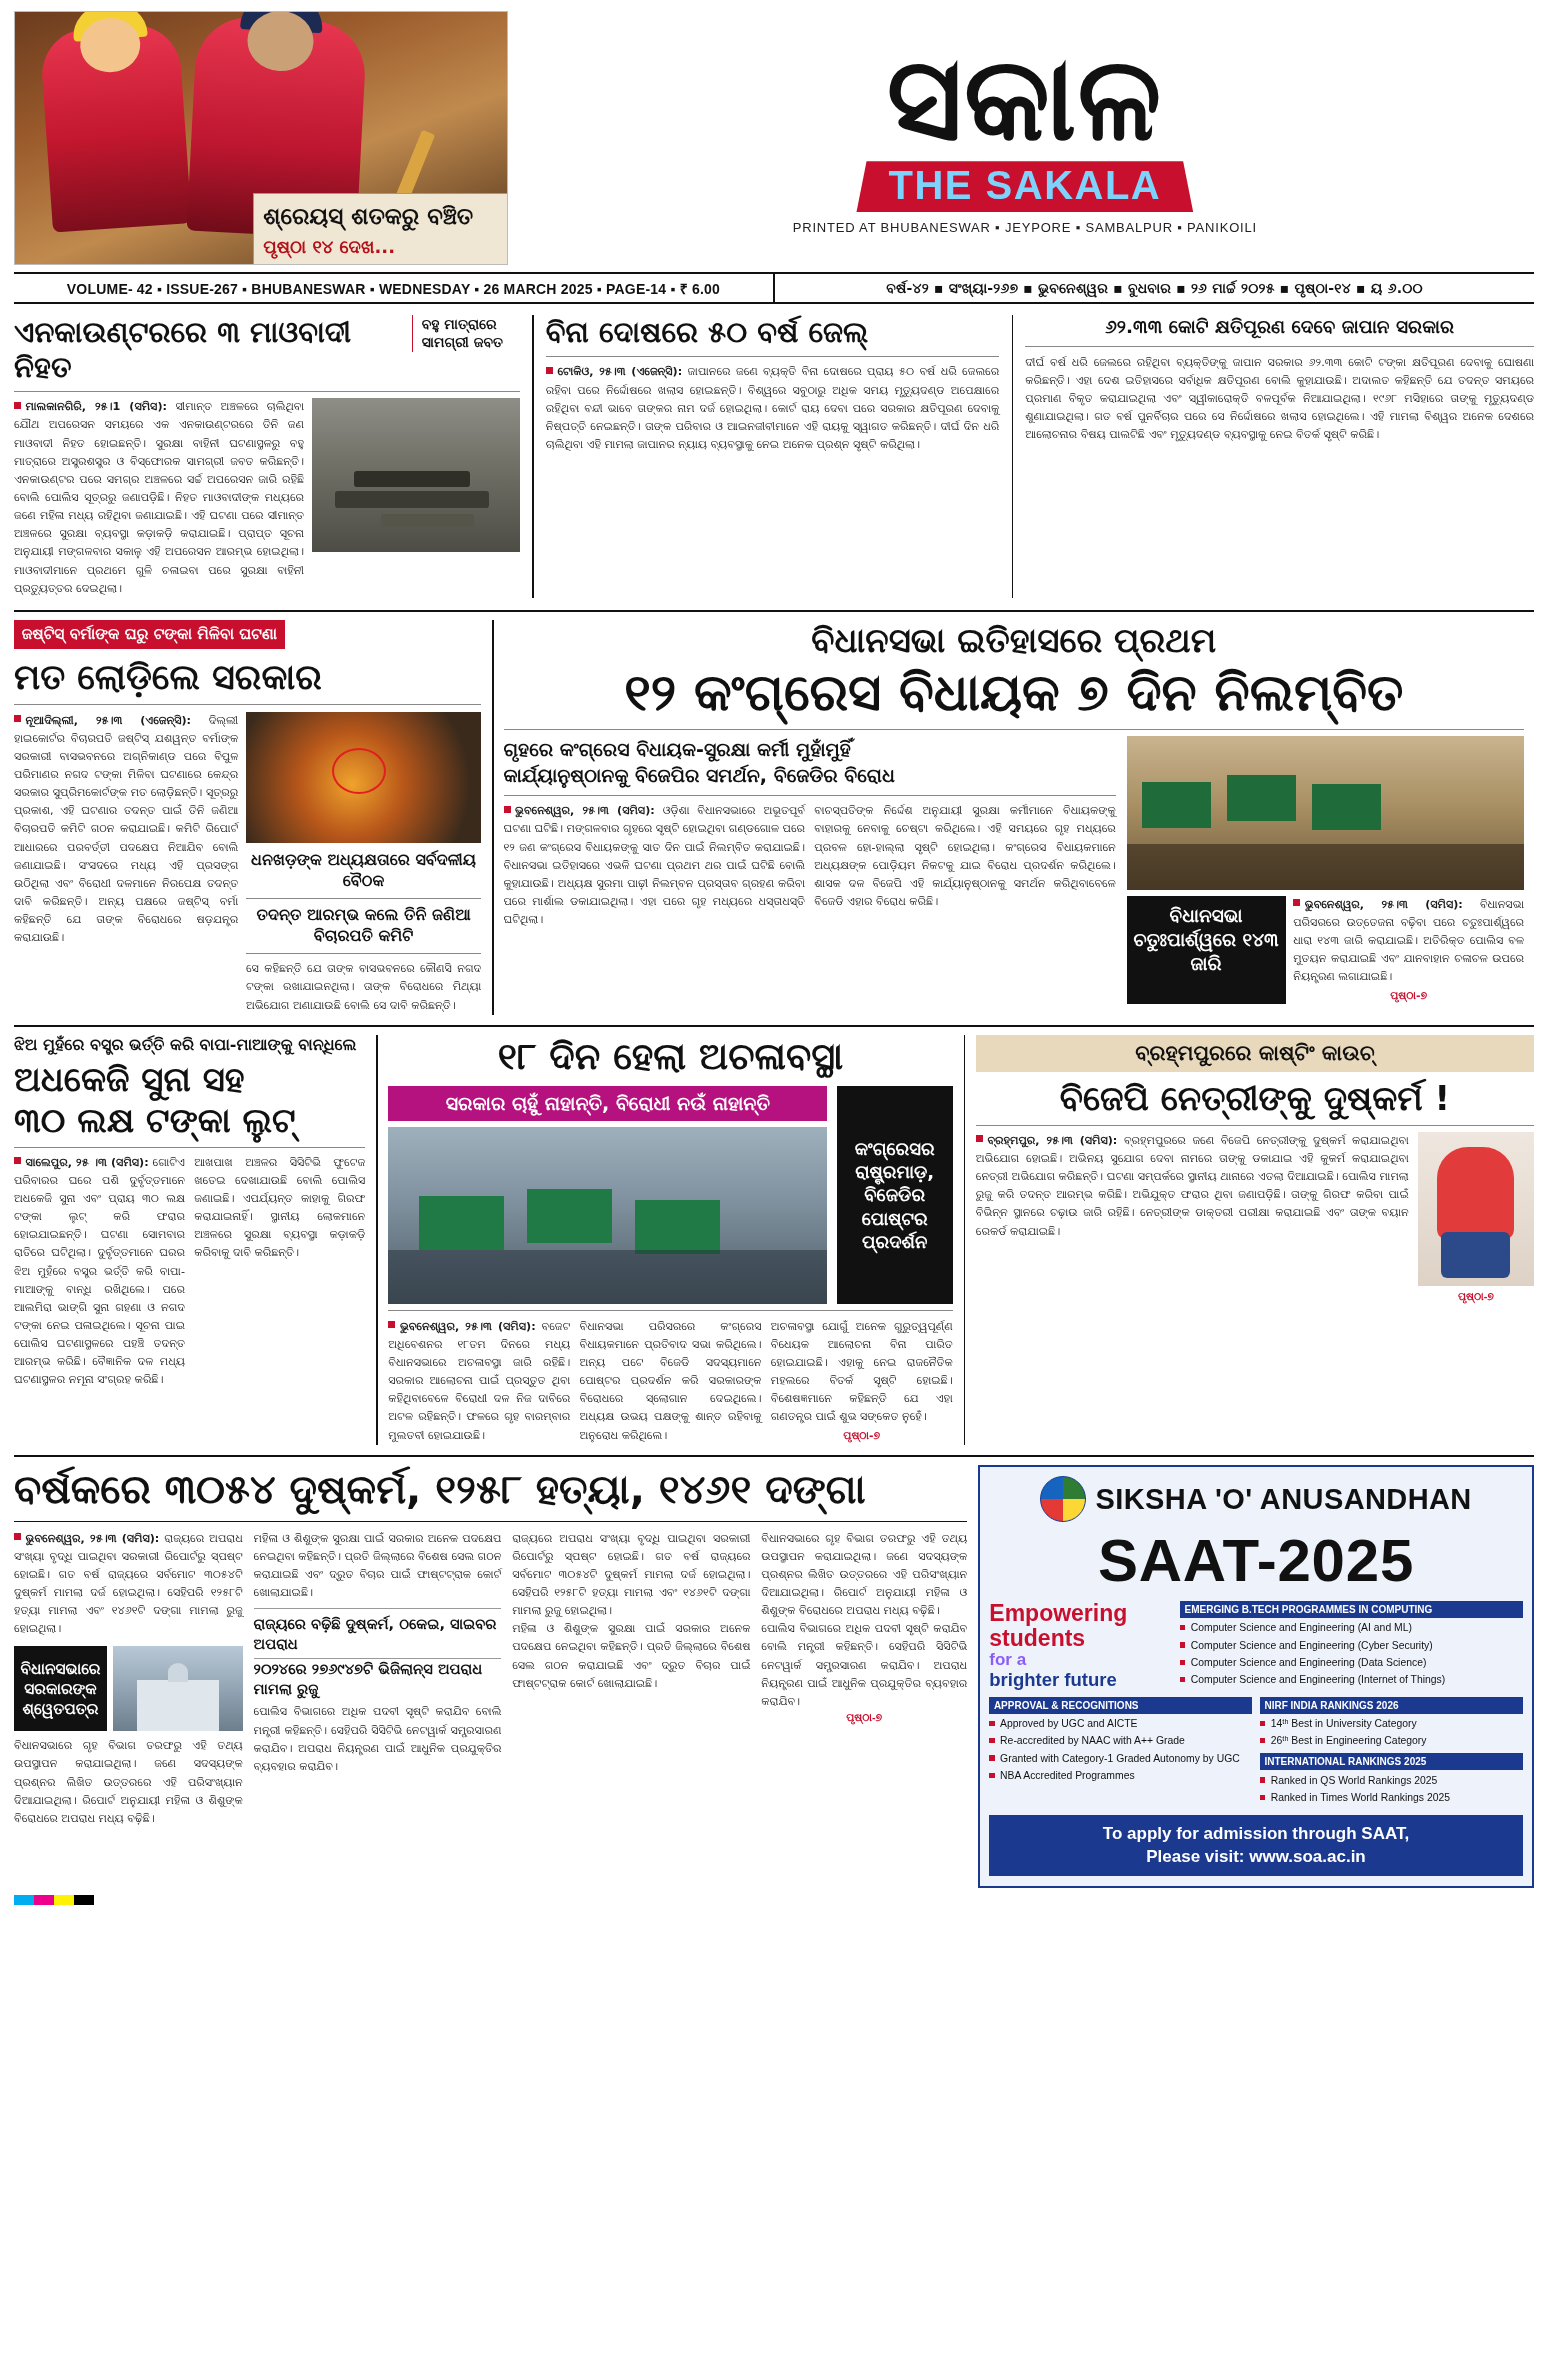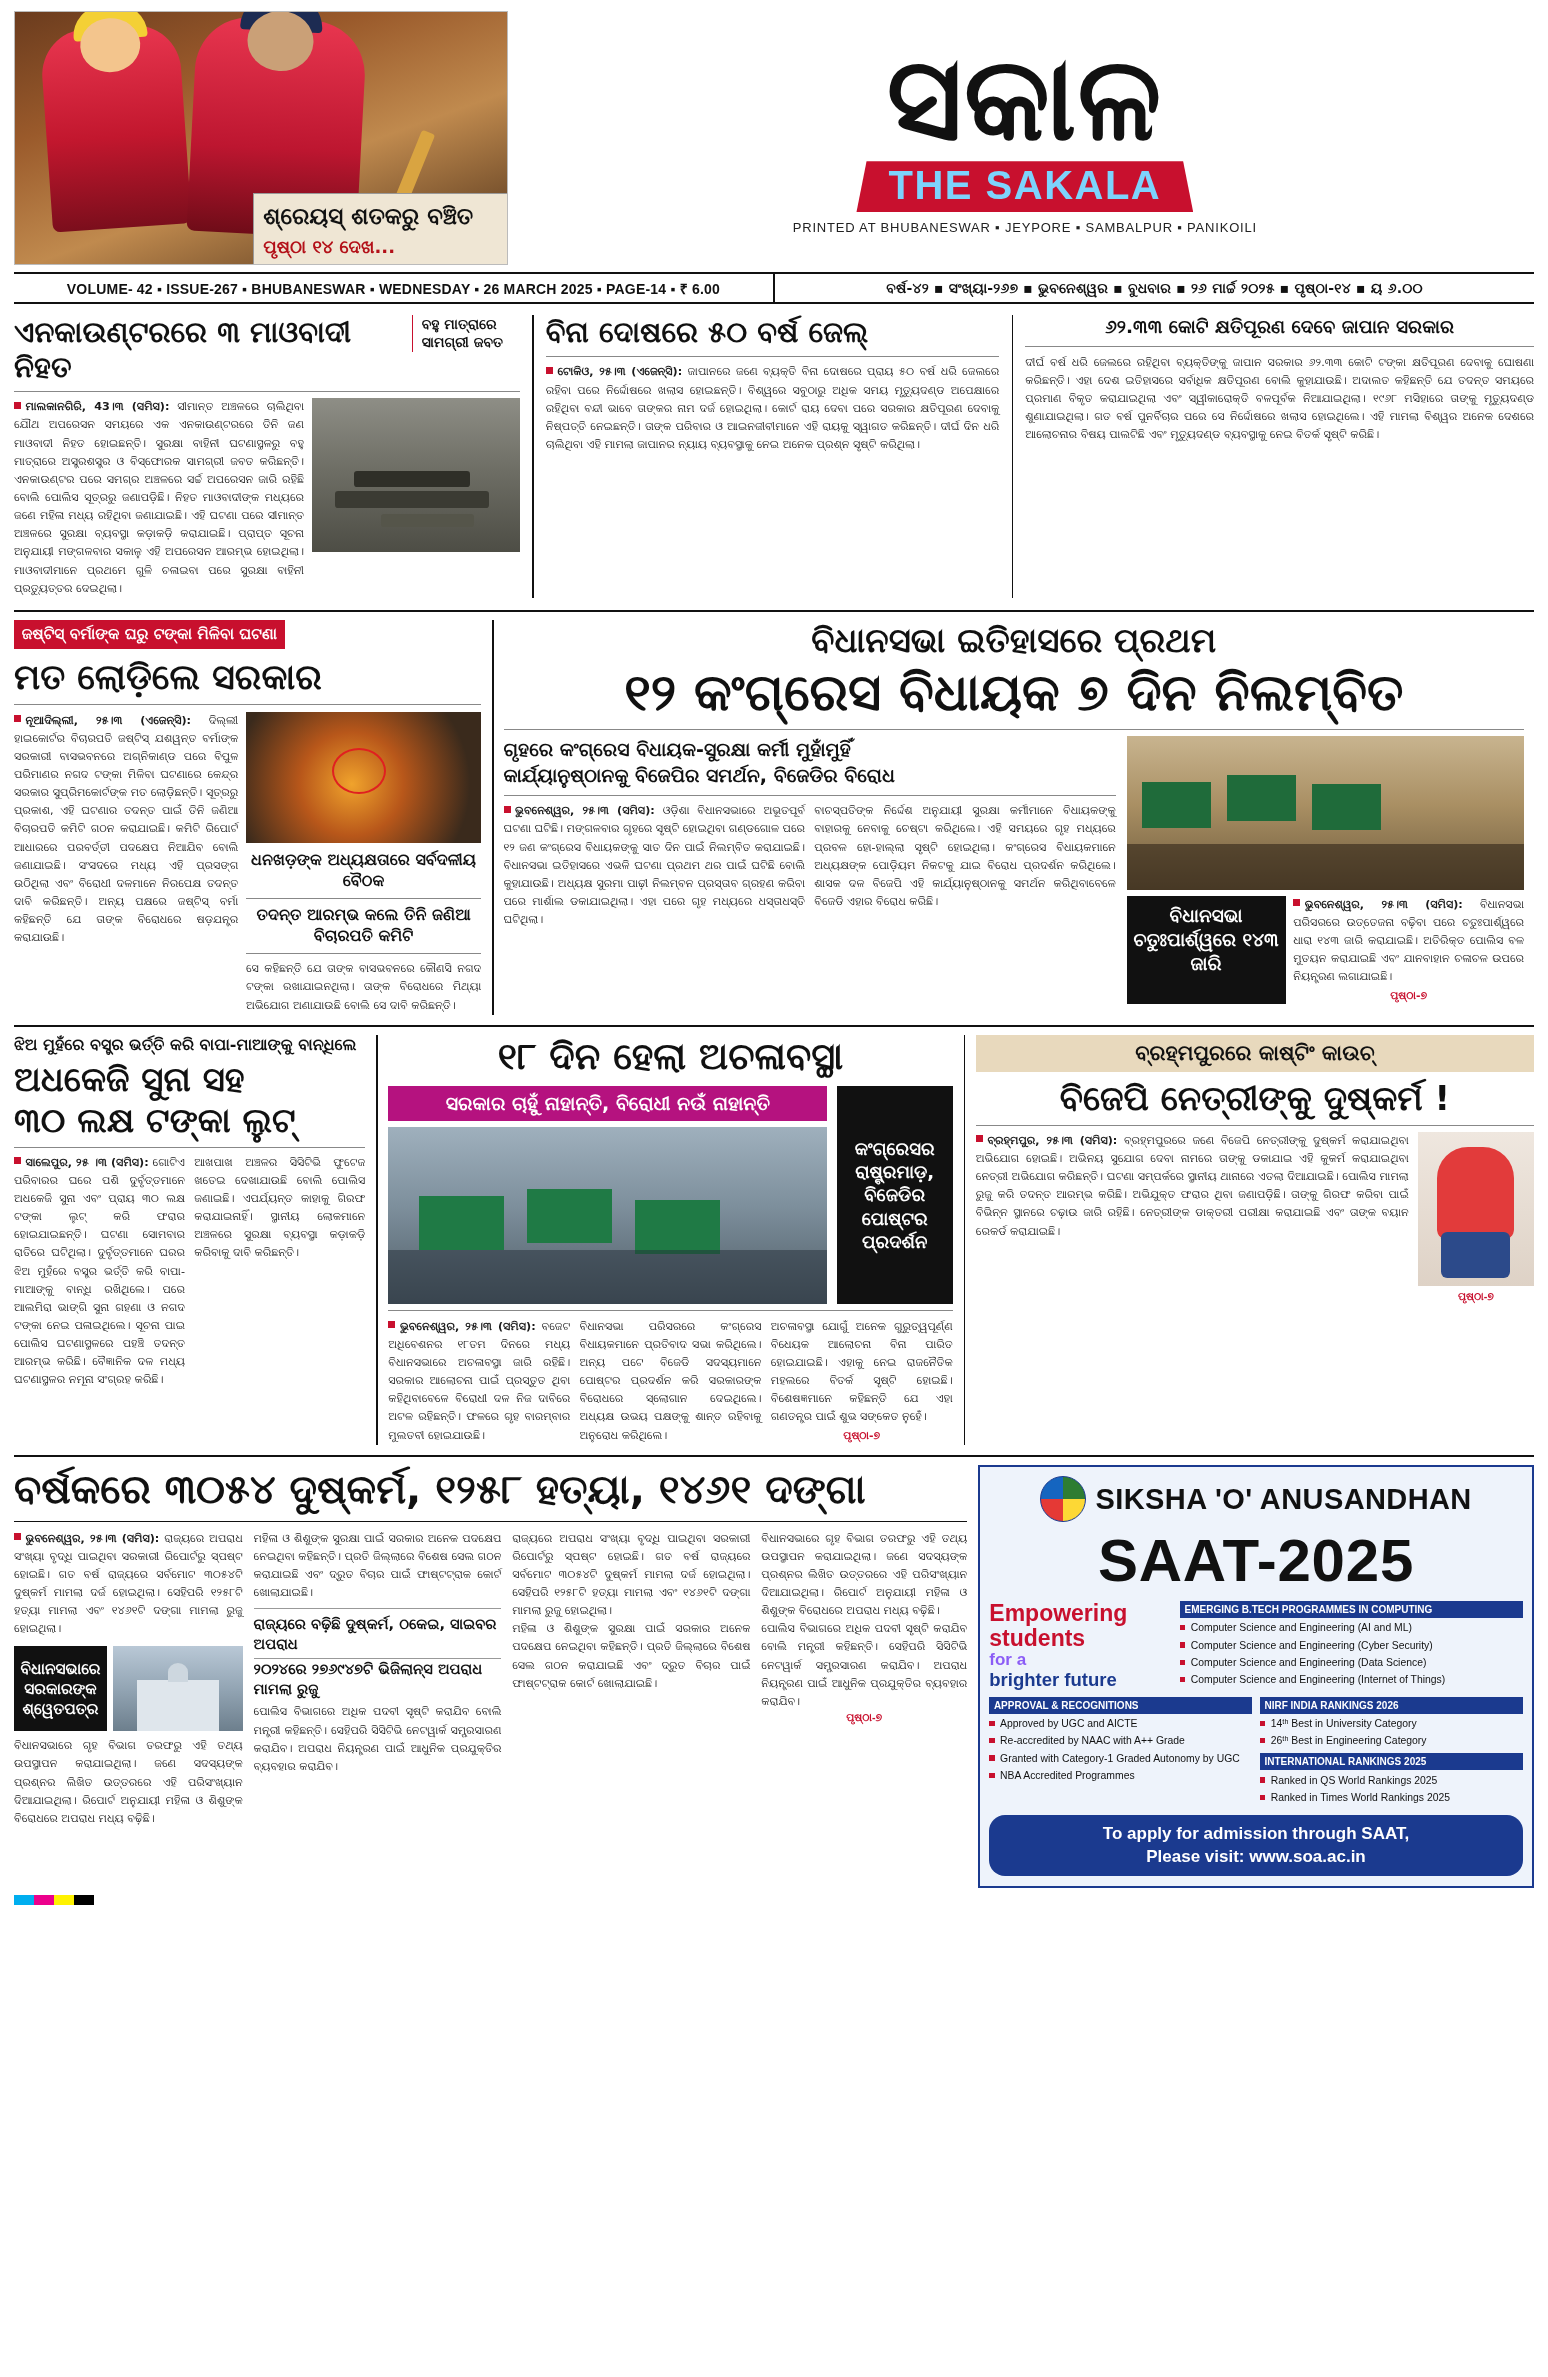--- a/index.html
+++ b/index.html
@@ -173,21 +173,21 @@
   }
   .ad-title { font-size:29px; font-weight:bold; color:#111; letter-spacing:0.4px; }
   .ad-saat { font-size:60px; font-weight:bold; text-align:center; color:#111; letter-spacing:0.8px; margin:3.1px 0 1.5px; }
   .ad-cols { display:flex; gap:9.3px; margin-top:6.2px; }
   .ad-left { width:34%; }
   .ad-emp { color:#c8102e; font-size:23px; font-weight:bold; line-height:1.1; }
   .ad-right { flex:1; }
   .ad-sec-h { background:#1b3a8f; color:#fff; font-size:10px; font-weight:bold; padding:3.1px 4.6px; }
   .ad-li { font-size:10.4px; line-height:1.45; padding-left:10.8px; position:relative; margin:2.3px 0;}
   .ad-li:before { content:""; position:absolute; left:0; top:4.6px; width:5.4px; height:5.4px; background:#c8102e;}
-  .ad-foot { background:#1b3a8f; color:#fff; text-align:center; font-size:17px; font-weight:bold; padding:7.7px; margin-top:7.7px; line-height:1.35;border-radius:16px;}
+  .ad-foot { background:#1b3a8f; color:#fff; text-align:center; font-size:17px; font-weight:bold; padding:7.7px; margin-top:7.7px; line-height:1.35;}
   .ad-two { display:flex; gap:7.7px; margin-top:6.2px; }
   .ad-two > div { flex:1; }
 
   .cmyk { display:flex; gap:0; margin-top:7.7px; }
   .cmyk span { width:20px; height:10px; display:inline-block; }
 </style>
 </head>
 <body>
 
 <div class="page">
@@ -223,21 +223,21 @@
 
     <div class="tcol" style="width:518px;">
       <div style="display:flex; align-items:flex-start; gap:7.7px;">
         <div class="hd-lg" style="font-size:29px; flex:1;">ଏନକାଉଣ୍ଟରରେ ୩ ମାଓବାଦୀ ନିହତ</div>
         <div class="odia" style="width:108px; font-size:14px; font-weight:bold; line-height:1.3; border-left:1.5px solid #c8102e; padding-left:9px;">ବହୁ ମାତ୍ରାରେ ସାମଗ୍ରୀ ଜବତ</div>
       </div>
       <div class="rule-thin"></div>
       <div style="display:flex; gap:7.7px;">
         <div style="flex:1;">
           <div class="body-txt">
-            <span class="sq dateline">ମାଲକାନଗିରି, 43।୩ (ସମିସ):</span>
+            <span class="sq dateline">ମାଲକାନଗିରି, ୨୫।1 (ସମିସ):</span>
             <span>ସୀମାନ୍ତ ଅଞ୍ଚଳରେ ଚାଲିଥିବା ଯୌଥ ଅପରେସନ ସମୟରେ ଏକ ଏନକାଉଣ୍ଟରରେ ତିନି ଜଣ ମାଓବାଦୀ ନିହତ ହୋଇଛନ୍ତି। ସୁରକ୍ଷା ବାହିନୀ ଘଟଣାସ୍ଥଳରୁ ବହୁ ମାତ୍ରାରେ ଅସ୍ତ୍ରଶସ୍ତ୍ର ଓ ବିସ୍ଫୋରକ ସାମଗ୍ରୀ ଜବତ କରିଛନ୍ତି। ଏନକାଉଣ୍ଟର ପରେ ସମଗ୍ର ଅଞ୍ଚଳରେ ସର୍ଚ୍ଚ ଅପରେସନ ଜାରି ରହିଛି ବୋଲି ପୋଲିସ ସୂତ୍ରରୁ ଜଣାପଡ଼ିଛି। ନିହତ ମାଓବାଦୀଙ୍କ ମଧ୍ୟରେ ଜଣେ ମହିଳା ମଧ୍ୟ ରହିଥିବା ଜଣାଯାଇଛି। ଏହି ଘଟଣା ପରେ ସୀମାନ୍ତ ଅଞ୍ଚଳରେ ସୁରକ୍ଷା ବ୍ୟବସ୍ଥା କଡ଼ାକଡ଼ି କରାଯାଇଛି। ପ୍ରାପ୍ତ ସୂଚନା ଅନୁଯାୟୀ ମଙ୍ଗଳବାର ସକାଳୁ ଏହି ଅପରେସନ ଆରମ୍ଭ ହୋଇଥିଲା। ମାଓବାଦୀମାନେ ପ୍ରଥମେ ଗୁଳି ଚଳାଇବା ପରେ ସୁରକ୍ଷା ବାହିନୀ ପ୍ରତ୍ୟୁତ୍ତର ଦେଇଥିଲା।</span>
           </div>
         </div>
         <div class="photo road" style="width:208px; height:154px;">
           <div style="position:absolute; left:23px; top:93px; width:154px; height:17px; background:#3b3b33; border-radius:3.1px;"></div>
           <div style="position:absolute; left:42px; top:73px; width:116px; height:15.4px; background:#2f2f28; border-radius:3.1px;"></div>
           <div style="position:absolute; left:69px; top:116px; width:93px; height:12.3px; background:#55554a; border-radius:3.1px;"></div>
         </div>
       </div>
     </div>

